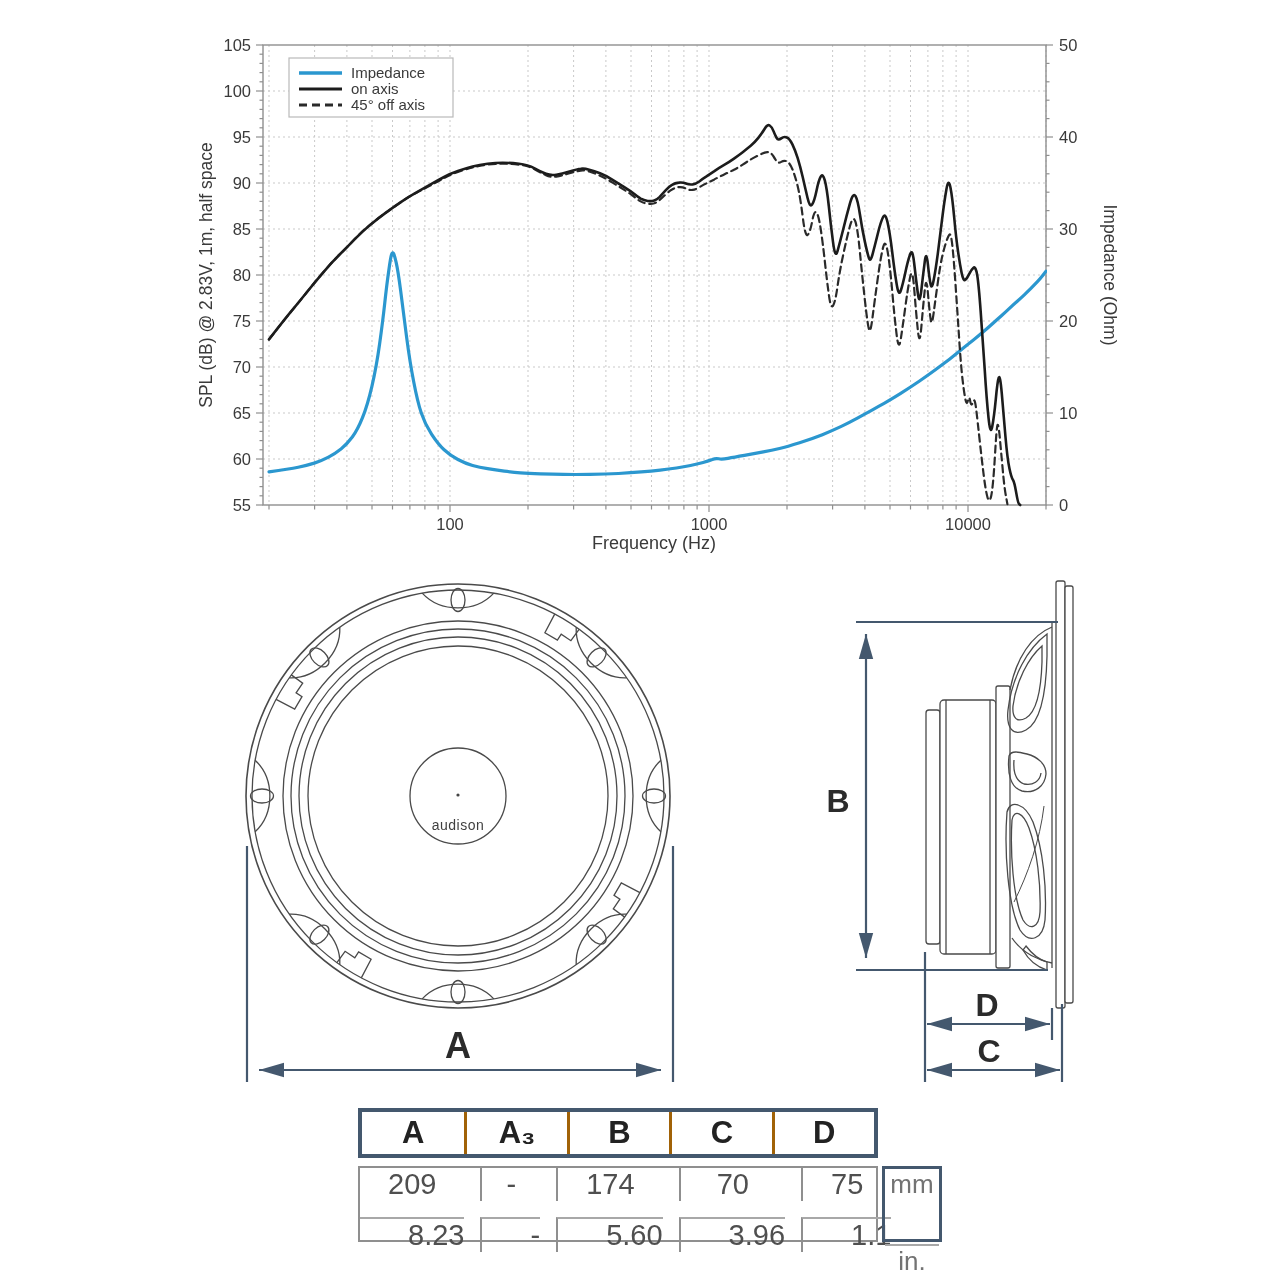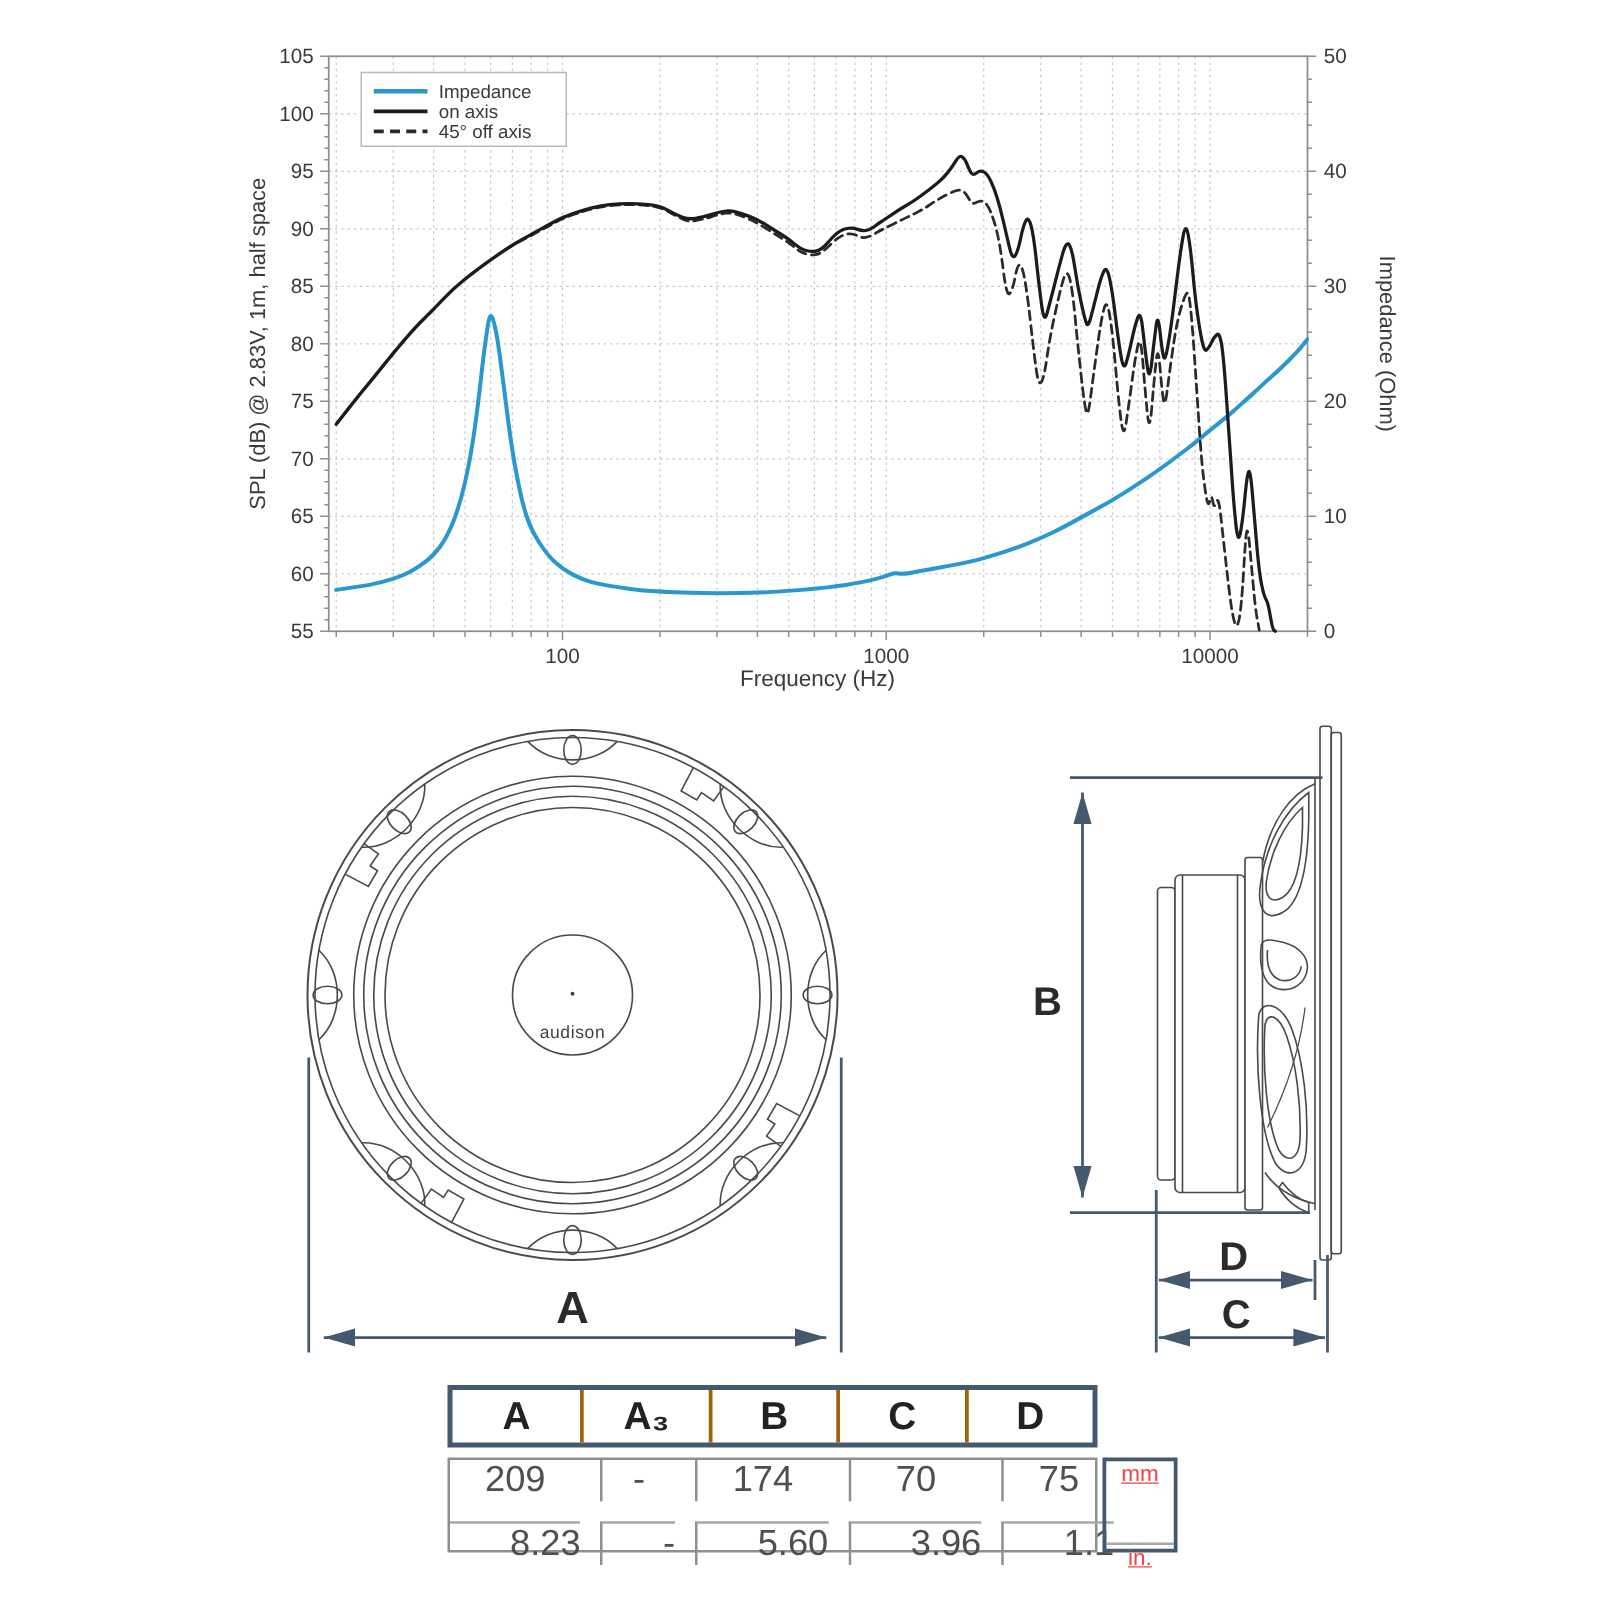--- a/index.html
+++ b/index.html
@@ -17,21 +17,21 @@
   .data-box{position:absolute;left:0;top:58px;width:520px;height:76px;box-sizing:border-box;
             border:2px solid #8f8f8f;display:grid;grid-template-columns:repeat(5,1fr);
             grid-template-rows:1fr 1fr;gap:16px;}
   .data-cell{display:flex;align-items:center;justify-content:center;
              font-size:29px;color:#4f4f4f;border-left:2px solid #8f8f8f;}
   .data-cell.col0{border-left:none;}
   .data-cell.row1{border-top:2px solid #a8a8a8;padding-left:48px;}
   .unit-box{position:absolute;left:524px;top:58px;width:60px;height:76px;box-sizing:border-box;
             border:3px solid #44586e;display:grid;grid-template-rows:1fr 1fr;}
   .unit-cell{display:flex;align-items:center;justify-content:center;
-             font-size:18px;color:#ef4444;text-decoration:underline;}
+             font-size:26px;color:#737373;}
   .unit-cell.row1{border-top:2px solid #a8a8a8;margin-top:44px;}
 </style>
 </head>
 <body>
 
 <div class="page">
 
   <svg id="chart-svg" width="1280" height="570" viewBox="0 0 1280 570">
       <defs>
         <clipPath id="plotclip">

